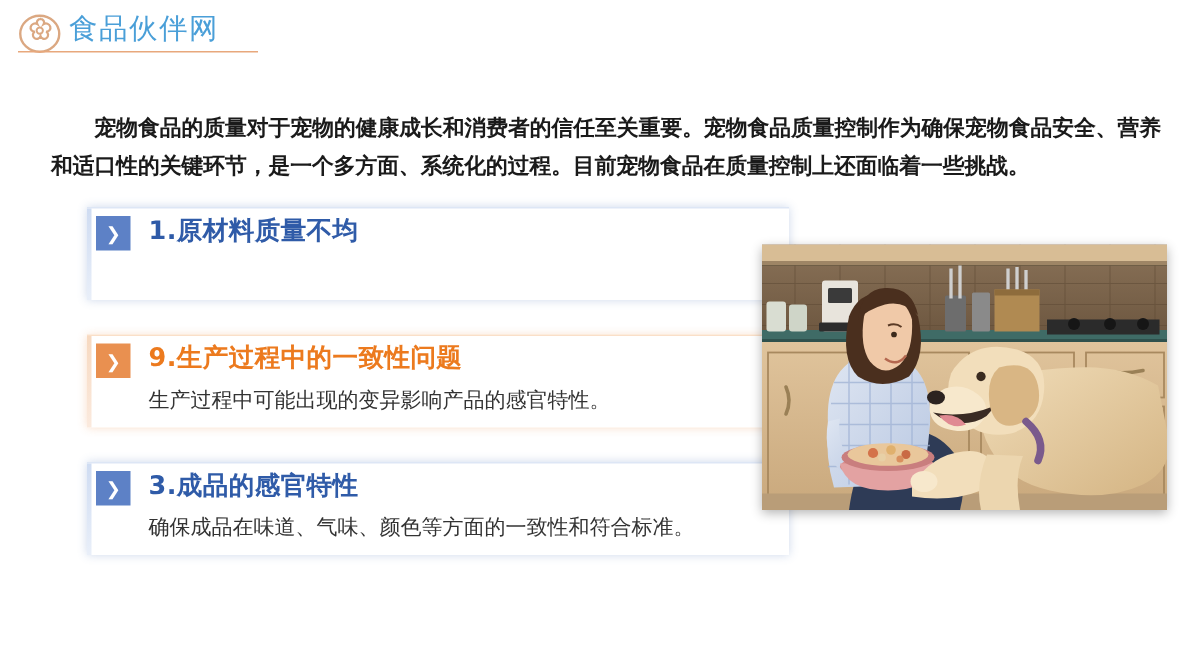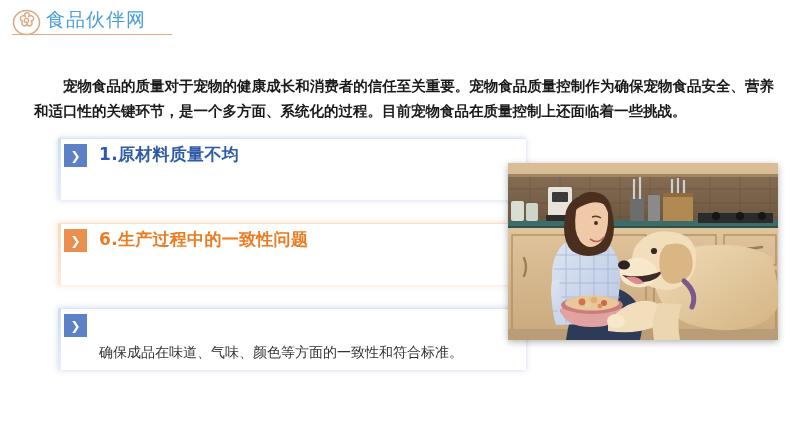--- a/index.html
+++ b/index.html
@@ -190,26 +190,28 @@
 
   <div class="card blue">
     <div class="edge"></div>
     <div class="badge blue">❯</div>
     <div class="card-title blue">1.原材料质量不均</div>
   </div>
 
   <div class="card orange">
     <div class="edge"></div>
     <div class="badge orange">❯</div>
-    <div class="card-title orange">6.生产过程中的一致性问题</div>
+    <div class="card-title orange">9.生产过程中的一致性问题</div>
+    <div class="card-desc">生产过程中可能出现的变异影响产品的感官特性。</div>
   </div>
 
   <div class="card blue">
     <div class="edge"></div>
     <div class="badge blue">❯</div>
+    <div class="card-title blue">3.成品的感官特性</div>
     <div class="card-desc">确保成品在味道、气味、颜色等方面的一致性和符合标准。</div>
   </div>
 
 </div>
 
 <div id="photo">
   <svg width="270" height="177" viewBox="0 0 270 177">
     <defs>
       <linearGradient id="wallg" x1="0" y1="0" x2="0" y2="1">
         <stop offset="0" stop-color="#8a7258"></stop>

